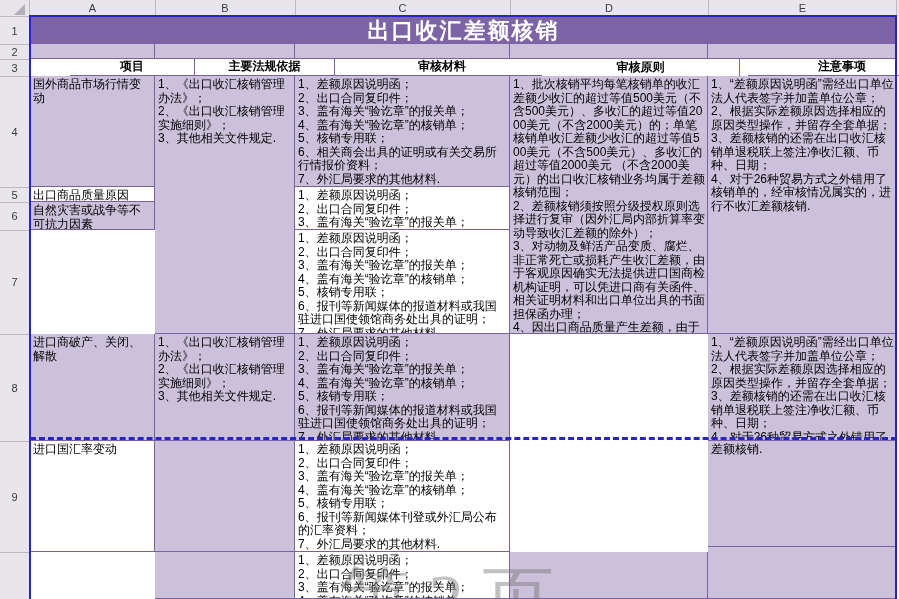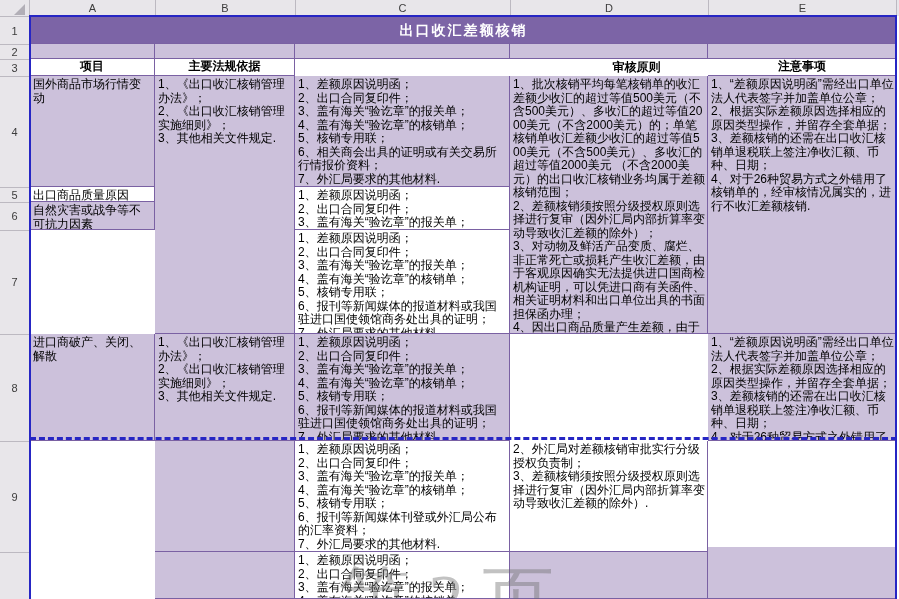--- a/index.html
+++ b/index.html
@@ -13,23 +13,23 @@
          font-size:11px;color:#3c3c3c;}
   .corner-tri{position:absolute;left:14px;top:4px;width:0;height:0;
          border-left:11px solid transparent;border-bottom:11px solid #b2afb7;}
   
   .cell{position:absolute;box-sizing:border-box;border-right:1px solid #7a61a3;
         border-bottom:1px solid #7a61a3;font-size:12px;line-height:13.5px;color:#000;
         padding:2px 2px 0 3px;white-space:pre-wrap;word-break:break-all;overflow:hidden;}
   .purple{background:#ccc1db;}
   .white{background:#ffffff;}
   .titlecell{display:flex;align-items:center;justify-content:center;background:#7c64a6;
-        color:#fff;font-size:14px;font-weight:bold;letter-spacing:2px;}
+        color:#fff;font-size:22px;font-weight:bold;letter-spacing:2px;}
   .headcell{display:flex;align-items:center;justify-content:center;font-weight:bold;
-        background:#fff;padding:0;}
+        background:#fff;padding:0;margin-left:40px;}
   
   .pb-solid{position:absolute;background:#2626c4;z-index:8;}
   .pb-dash{position:absolute;left:30px;width:867px;height:0;border-top:3px dashed #2626c4;z-index:7;}
   .wm{position:absolute;z-index:6;color:rgba(110,110,110,0.42);
       font-family:"Liberation Serif",serif;font-size:72px;letter-spacing:18px;
       pointer-events:none;white-space:nowrap;}
 </style>
 </head>
 <body>
 
@@ -76,21 +76,22 @@
   <div class="cell titlecell" style="left:30px;top:17px;width:867px;height:27px;">出口收汇差额核销</div>
 
   <div class="cell purple" style="left:30px;top:44px;width:125px;height:15px;"></div>
   <div class="cell purple" style="left:155px;top:44px;width:140px;height:15px;"></div>
   <div class="cell purple" style="left:295px;top:44px;width:215px;height:15px;"></div>
   <div class="cell purple" style="left:510px;top:44px;width:198px;height:15px;"></div>
   <div class="cell purple" style="left:708px;top:44px;width:189px;height:15px;"></div>
 
   <div class="cell headcell" style="left:30px;top:59px;width:125px;height:17px;">项目</div>
   <div class="cell headcell" style="left:155px;top:59px;width:140px;height:17px;text-align:center;">主要法规依据</div>
-  <div class="cell headcell" style="left:538px;top:59px;width:198px;height:19px;">审核原则</div>
+  <div class="cell headcell" style="left:295px;top:59px;width:215px;height:17px;">审核材料</div>
+  <div class="cell headcell" style="left:502px;top:59px;width:198px;height:19px;">审核原则</div>
   <div class="cell headcell" style="left:708px;top:59px;width:189px;height:17px;">注意事项</div>
 
   <div class="cell purple" style="left:30px;top:76px;width:125px;height:111px;">国外商品市场行情变动</div>
   <div class="cell purple" style="left:155px;top:76px;width:140px;height:258px;">1、《出口收汇核销管理办法》；
 2、《出口收汇核销管理实施细则》；
 3、其他相关文件规定.</div>
   <div class="cell purple" style="left:295px;top:76px;width:215px;height:111px;">1、差额原因说明函；
 2、出口合同复印件；
 3、盖有海关“验讫章”的报关单；
 4、盖有海关“验讫章”的核销单；
@@ -129,30 +130,30 @@
 3、盖有海关“验讫章”的报关单；
 4、盖有海关“验讫章”的核销单；
 5、核销专用联；
 6、报刊等新闻媒体的报道材料或我国驻进口国使领馆商务处出具的证明；
 7、外汇局要求的其他材料.</div>
   <div class="cell purple" style="left:708px;top:334px;width:189px;height:107px;">1、“差额原因说明函”需经出口单位法人代表签字并加盖单位公章；
 2、根据实际差额原因选择相应的原因类型操作，并留存全套单据；
 3、差额核销的还需在出口收汇核销单退税联上签注净收汇额、币种、日期；
 4、对于26种贸易方式之外错用了核销单的，经审核情况属实的，进行不收汇</div>
 
+  <div class="cell white" style="left:30px;top:441px;width:125px;height:111px;">进口国汇率变动</div>
   <div class="cell purple" style="left:155px;top:441px;width:140px;height:111px;"></div>
   <div class="cell white" style="left:295px;top:441px;width:215px;height:111px;">1、差额原因说明函；
 2、出口合同复印件；
 3、盖有海关“验讫章”的报关单；
 4、盖有海关“验讫章”的核销单；
 5、核销专用联；
 6、报刊等新闻媒体刊登或外汇局公布的汇率资料；
 7、外汇局要求的其他材料.</div>
-  <div class="cell white" style="left:510px;top:441px;width:198px;height:111px;">2、外汇局对差额核销审批实行分级授权负责制；
-3、差额核销须按照分级授权原则选择进行复审（因外汇局内部折算率变动导致收汇差额的除外）.</div>
+  <div class="cell purple" style="left:708px;top:441px;width:189px;height:106px;">差额核销.</div>
 
   <div class="cell purple" style="left:155px;top:552px;width:140px;height:47px;"></div>
   <div class="cell white" style="left:295px;top:552px;width:215px;height:47px;">1、差额原因说明函；
 2、出口合同复印件；
 3、盖有海关“验讫章”的报关单；
 4、盖有海关“验讫章”的核销单；</div>
   <div class="cell purple" style="left:510px;top:552px;width:198px;height:47px;"></div>
   <div class="cell purple" style="left:708px;top:547px;width:189px;height:52px;"></div>
 
   <div class="wm" style="left:338px;top:552px;">第2页</div>

